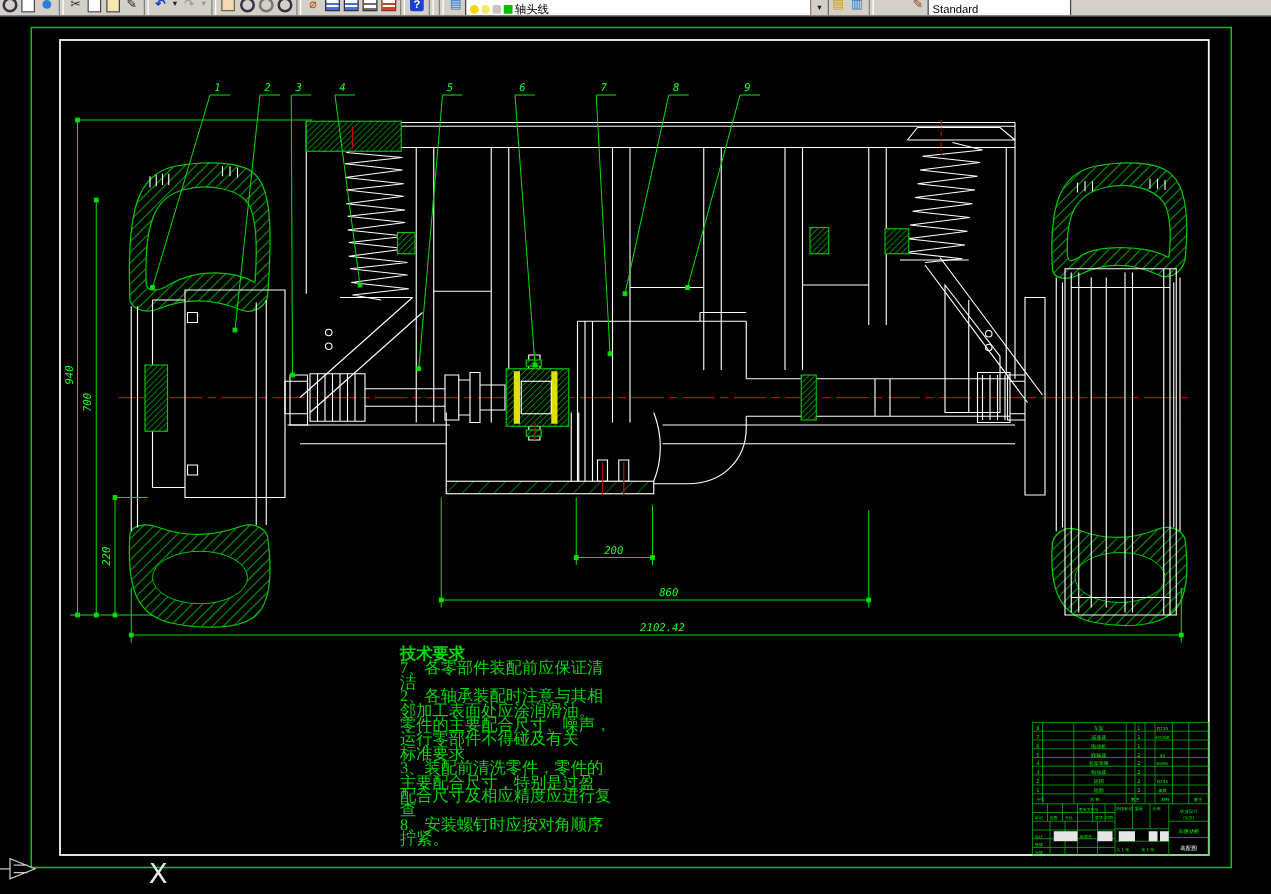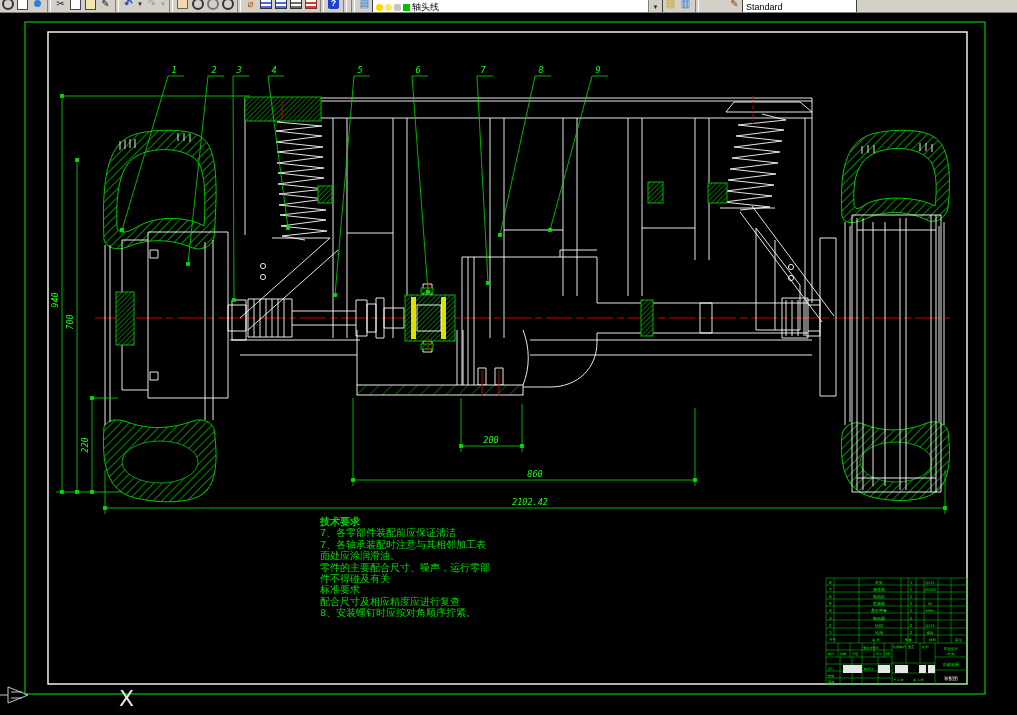--- a/index.html
+++ b/index.html
@@ -21,21 +21,21 @@
   .ti .help{width:11px;height:11px;background:#1b3fd0;color:#fff;border-radius:2px;
       font-size:9px;font-weight:bold;display:flex;align-items:center;justify-content:center;}
   .sep{flex:none;width:2px;height:12px;margin:0 2px;border-left:1px solid #808080;border-right:1px solid #fff;}
   .combo{flex:none;height:16px;margin-top:-2px;background:#fff;border:1px solid #404040;
       display:flex;align-items:center;font-size:9px;color:#000;position:relative;padding-left:3px;gap:2px;}
   .combo .arr{position:absolute;right:0;top:0;bottom:0;width:13px;background:#d4d0c8;
       border-left:1px solid #808080;font-size:6px;display:flex;align-items:center;justify-content:center;color:#222;}
   .dot{width:7px;height:7px;border-radius:50%;flex:none;}
   
   .notes{position:absolute;left:320px;top:517px;width:170px;color:#00d900;
-      font-size:10px;line-height:11.4px;font-family:Liberation Mono, monospace;z-index:3;}
+      font-size:13px;line-height:11.4px;font-family:Liberation Serif, serif;z-index:3;}
   .notes .nt{font-weight:bold;}
 </style>
 </head>
 <body>
 
 <div class="screen">
 
   <div class="tb">
     <div class="ti">
         <span class="mag"></span>
@@ -359,19 +359,20 @@
 
     <g>
       <path d="M8,687 L8,703 L28,695 Z M11,692 H22 M11,698 H22 M0,695 H8" stroke="#c8c8c8" stroke-width="1" fill="none"></path>
       <text x="119" y="706" font-size="22" fill="#e8e8e8" font-family="DejaVu Sans, sans-serif">X</text>
     </g>
   </svg>
 
   <div class="notes">
     <div class="nt">技术要求</div>
     <div>7、各零部件装配前应保证清洁</div>
-    <div>7、各轴承装配时注意与其相邻加工表面处应涂润滑油。</div>
+    <div>2、各轴承装配时注意与其相邻加工表面处应涂润滑油。</div>
     <div>零件的主要配合尺寸、噪声，运行零部件不得碰及有关</div>
     <div>标准要求</div>
+    <div>3、装配前清洗零件，零件的主要配合尺寸，特别是过盈</div>
     <div>配合尺寸及相应精度应进行复查</div>
     <div>8、安装螺钉时应按对角顺序拧紧。</div>
   </div>
 </div>
 
 </body></html>

